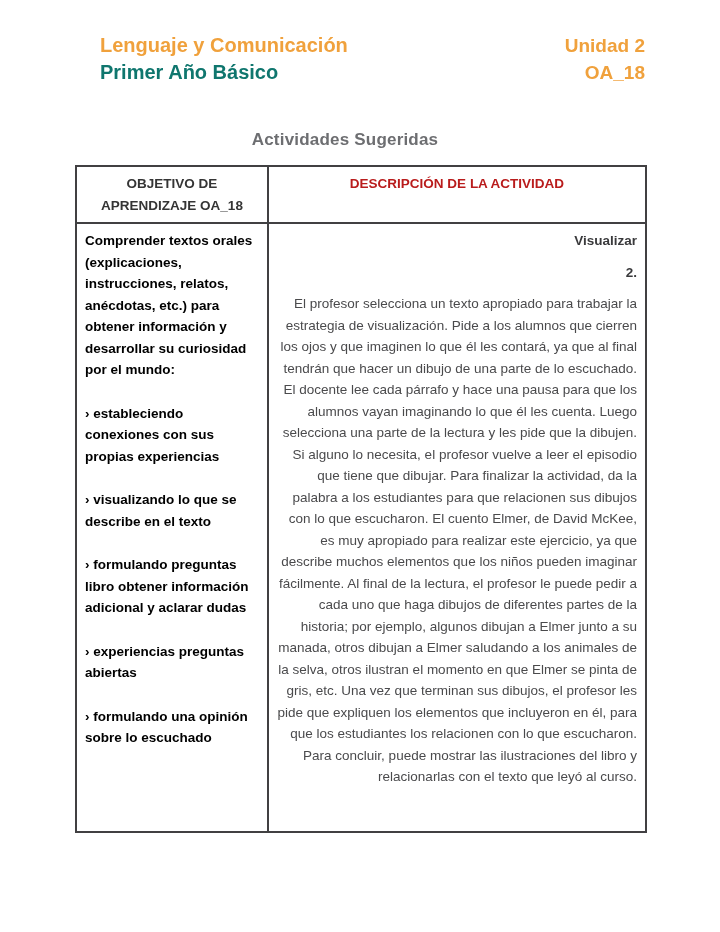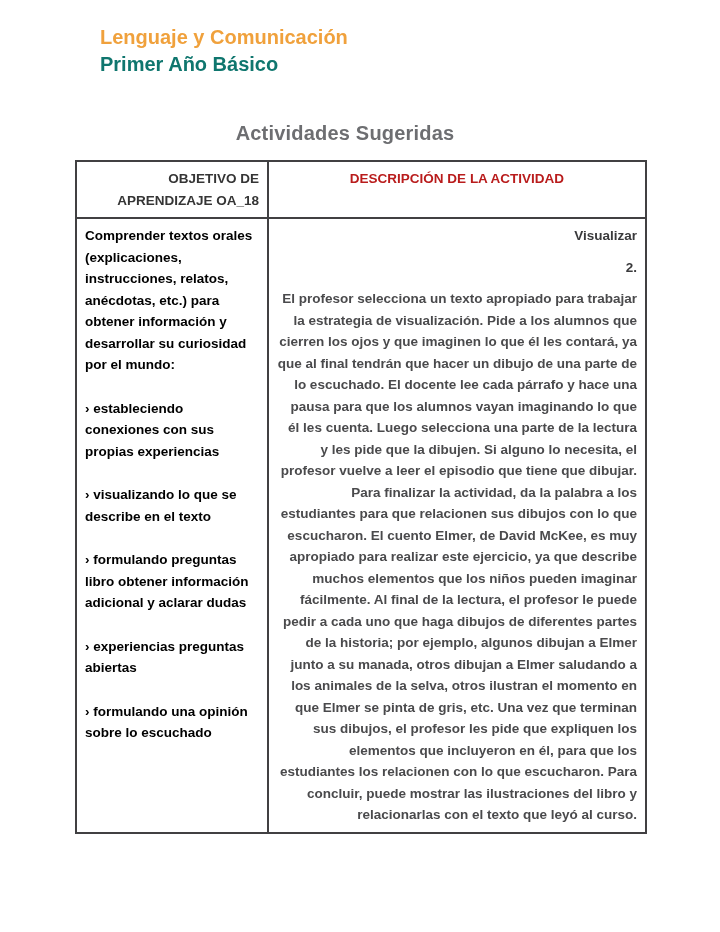--- a/index.html
+++ b/index.html
@@ -15,40 +15,40 @@
     width:720px;height:932px;
     background:var(--page-bg);
     font-family:"Liberation Sans","DejaVu Sans",sans-serif;
     color:var(--text-dark);
     overflow:hidden;
   }
   .page{width:720px;height:932px;position:relative;background:var(--page-bg);}
 
   
   .doc-header{
-    padding-top:24px;
+    padding-top:32px;
     margin:0 75px 14px 100px;
     display:flex;
     justify-content:space-between;
     align-items:flex-start;
   }
   .doc-header .left-block,
   .doc-header .right-block{
     font-size:20px;font-weight:bold;line-height:27px;
   }
   .doc-header .right-block{font-size:19px;text-align:right;}
   .subject,.unit,.oa{color:var(--accent-orange);}
   .grade{color:#0f766e;}
 
   
   .page-title{
     margin:44px 0 15px 75px;
     width:540px;
     text-align:center;
-    font-size:20px;
+    font-size:17px;
     font-weight:bold;
     color:var(--title-gray);
     letter-spacing:.2px;
   }
 
   
   table.activities{
     margin-left:75px;
     width:570px;
     border-collapse:collapse;
@@ -58,21 +58,21 @@
   table.activities td{
     border:2px solid var(--border-color);
     vertical-align:top;
     padding:6px 8px;
     font-size:13.5px;
     line-height:21.5px;
   }
   col.obj-col{width:192px;}
   col.desc-col{width:378px;}
   th.obj-header{
-    text-align:right;
+    text-align:center;
     font-weight:bold;
     color:#353535;
     height:48px;
     line-height:21px;
     margin-top:11px;
   }
   th.desc-header{
     text-align:center;
     font-weight:bold;
     color:#b91c1c;
@@ -92,31 +92,35 @@
     text-align:right;
   }
   .obj-cell p{margin:0 0 22px 0;}
   .obj-cell p:last-child{margin-bottom:10px;}
   .desc-cell .strategy,
   .desc-cell .activity-number{
     font-weight:bold;
     color:#3A3A3C;
     margin:0 0 10px 0;
   }
-  .desc-cell .activity-text{margin:0;font-weight:bold;}
+  .desc-cell .activity-text{margin:0;}
 </style>
 </head>
 <body>
 
 <div class="page">
 
   <div class="doc-header">
     <div class="left-block">
       <div class="subject">Lenguaje y Comunicación</div>
       <div class="grade">Primer Año Básico</div>
+    </div>
+    <div class="right-block">
+      <div class="unit">Unidad 2</div>
+      <div class="oa">OA_18</div>
     </div>
   </div>
 
   <div class="page-title">Actividades Sugeridas</div>
 
   <table class="activities">
     <colgroup>
       <col class="obj-col">
       <col class="desc-col">
     </colgroup>

